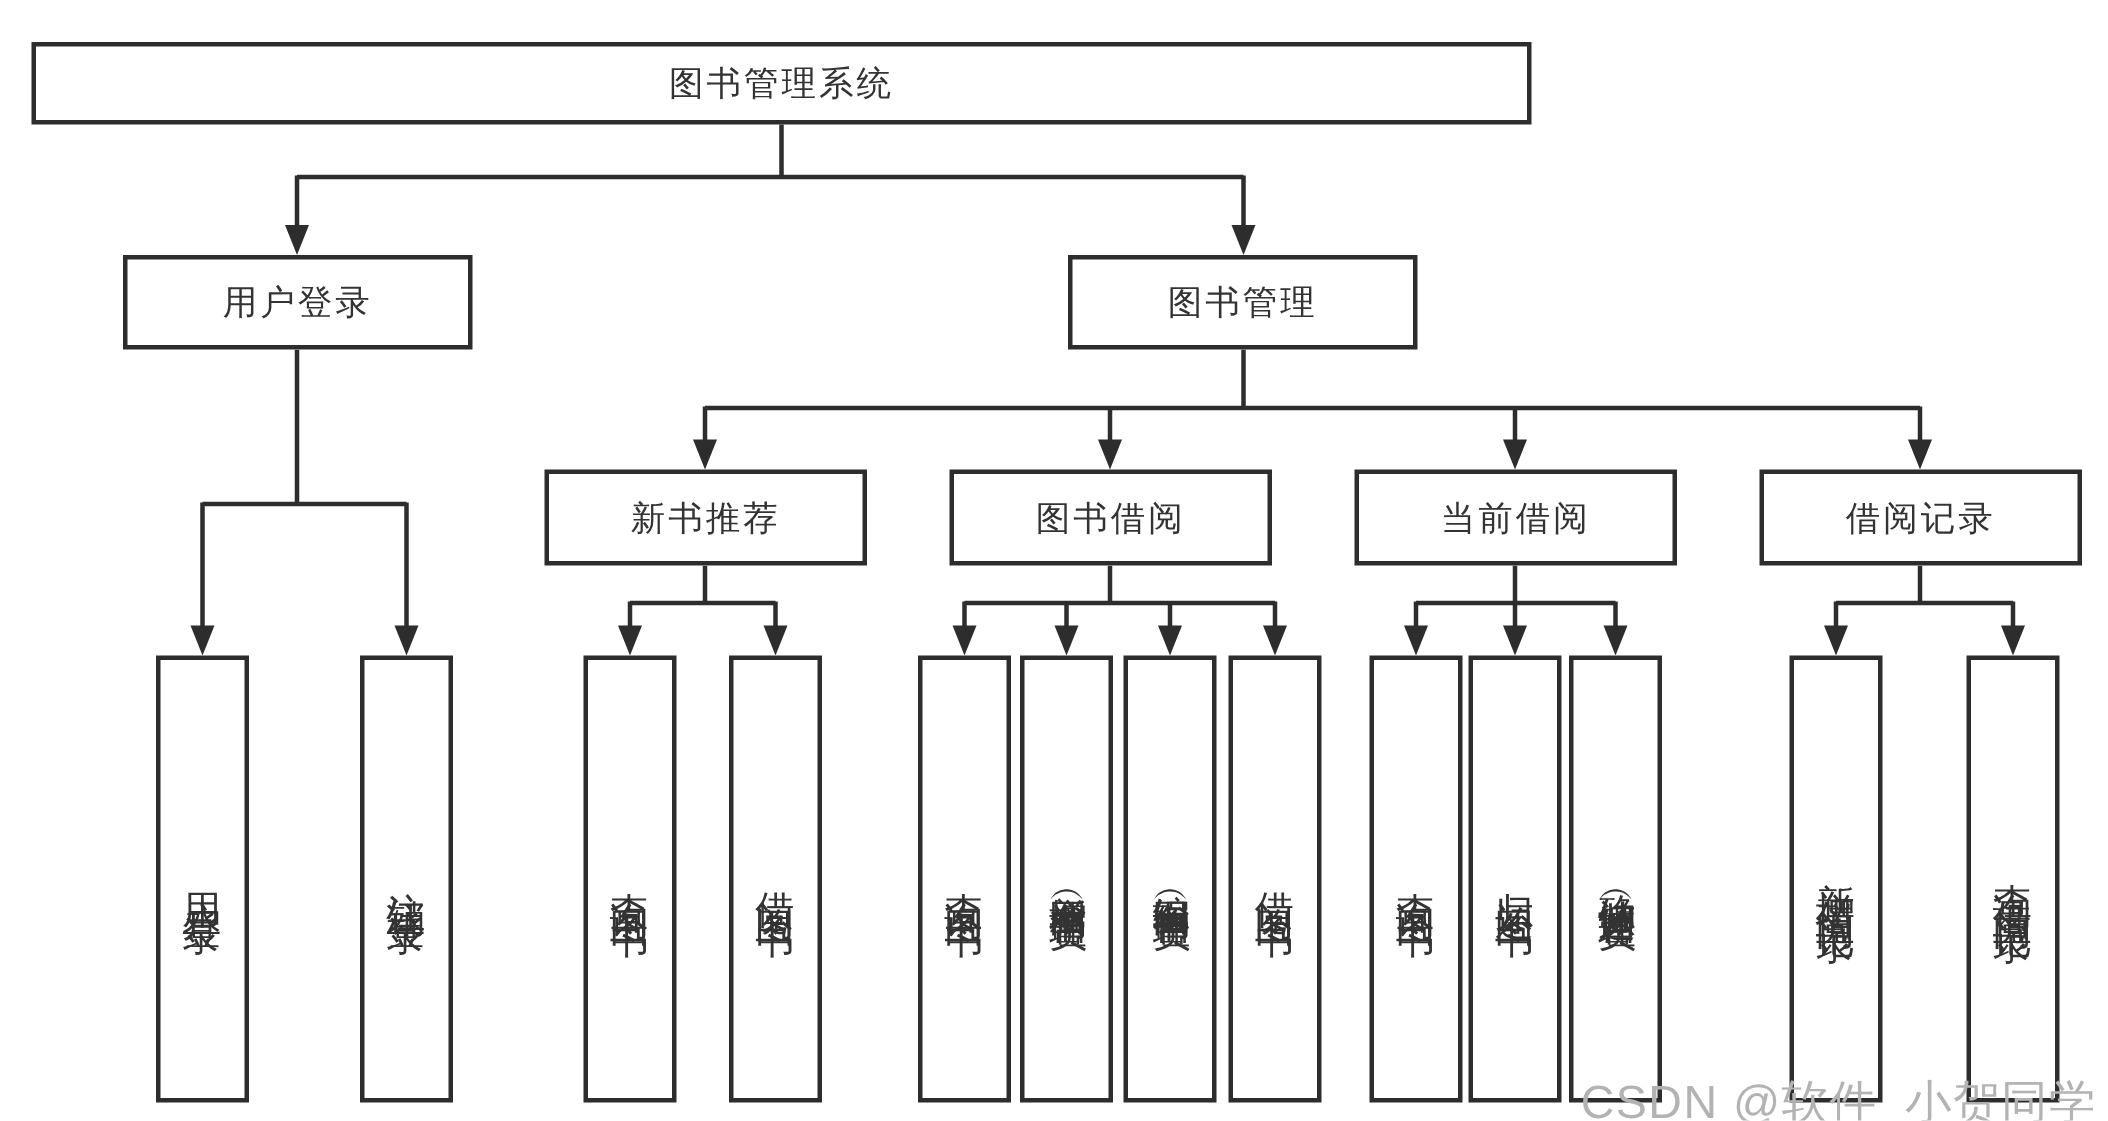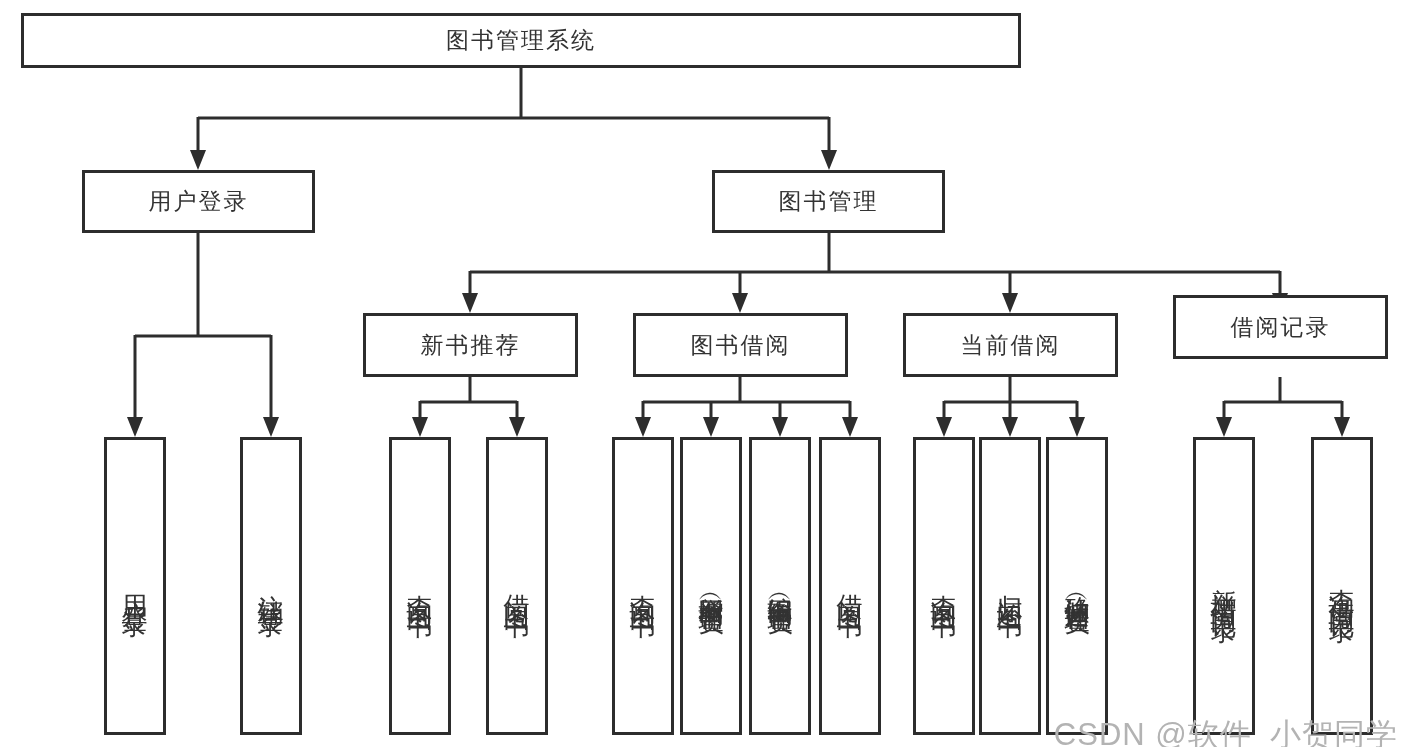--- a/index.html
+++ b/index.html
@@ -97,41 +97,41 @@
     <path d="M1010 377 V402 M944 402 H1077 M944 401 V422 M1010 401 V422 M1077 401 V422"></path>
     <polygon points="936,417 952,417 944,437"></polygon>
     <polygon points="1002,417 1018,417 1010,437"></polygon>
     <polygon points="1069,417 1085,417 1077,437"></polygon>
 
     <path d="M1280 377 V402 M1224 402 H1342 M1224 401 V422 M1342 401 V422"></path>
     <polygon points="1216,417 1232,417 1224,437"></polygon>
     <polygon points="1334,417 1350,417 1342,437"></polygon>
   </svg>
 
-  <div class="node box-h" style="left:21px;top:13px;width:1000px;height:55px">
+  <div class="node box-h" style="left:21px;top:28px;width:1000px;height:55px">
     <span>图书管理系统</span>
   </div>
 
   <div class="node box-h" style="left:82px;top:170px;width:233px;height:63px">
     <span>用户登录</span>
   </div>
   <div class="node box-h" style="left:712px;top:170px;width:233px;height:63px">
     <span>图书管理</span>
   </div>
 
   <div class="node box-h" style="left:363px;top:313px;width:215px;height:64px">
     <span>新书推荐</span>
   </div>
   <div class="node box-h" style="left:903px;top:313px;width:215px;height:64px">
     <span>当前借阅</span>
   </div>
   <div class="node box-h" style="left:633px;top:313px;width:215px;height:64px">
     <span>图书借阅</span>
   </div>
-  <div class="node box-h" style="left:1173px;top:295px;width:215px;height:64px">
+  <div class="node box-h" style="left:1173px;top:313px;width:215px;height:64px">
     <span>借阅记录</span>
   </div>
 
   <div class="node leaf" style="left:104px;top:437px;width:62px;height:298px">
     <span>用户登录</span>
   </div>
   <div class="node leaf" style="left:240px;top:437px;width:62px;height:298px">
     <span>注销登录</span>
   </div>
 

